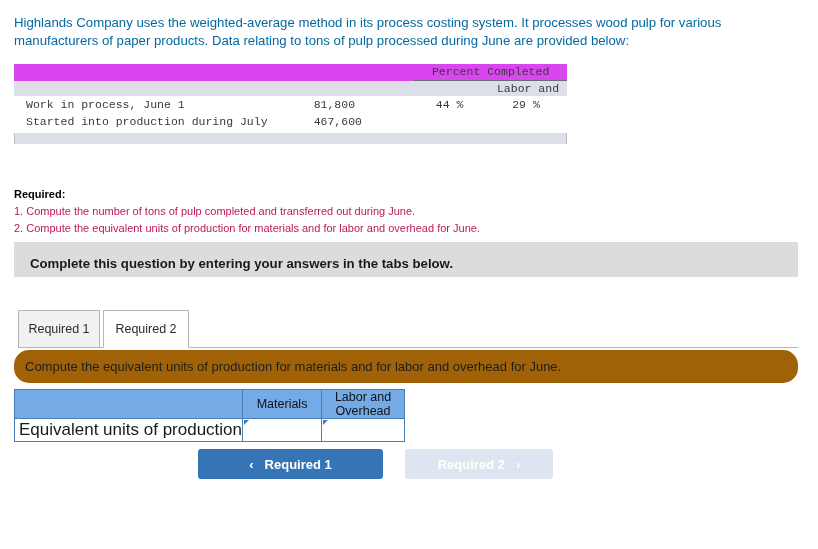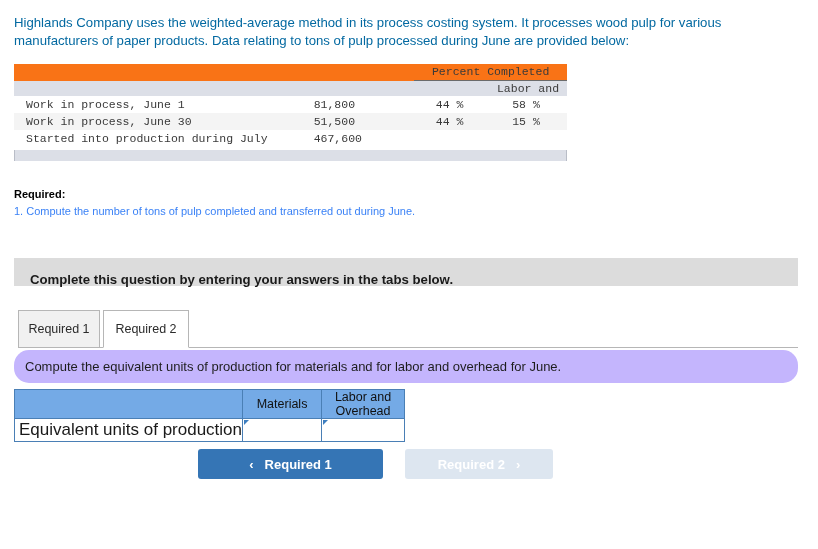--- a/index.html
+++ b/index.html
@@ -41,21 +41,21 @@
     font-family: "Liberation Mono", "DejaVu Sans Mono", monospace;
     font-size: 11.5px;
     color: #3a3a3a;
   }
   table.data-table td, table.data-table th {
     padding: 0;
     font-weight: normal;
     white-space: nowrap;
     line-height: 15px;
   }
-  .dt-head-row td { background: #f97316; height: 11px; }
+  .dt-head-row td { background: #d946ef; height: 11px; }
   .dt-head-row2 td { background: #dcdfe7; height: 15px; }
   .dt-head-row3 td { background: #dcdfe7; height: 16px; }
   .pc-cell {
     text-align: center;
     border-bottom: 1px solid #6b6b6b;
     padding-bottom: 1px !important;
   }
   .col-label { width: 300px; }
   .col-tons  { width: 95px;  text-align: right; padding-right: 6px !important; }
   .col-mat   { width: 75px;  text-align: center; }
@@ -79,29 +79,29 @@
   
   .required-block {
     position: absolute;
     left: 14px;
     top: 186px;
     width: 780px;
     line-height: 17px;
     font-size: 11px;
   }
   .required-title { font-weight: bold; color: #000000; }
-  .required-line { color: #3b82f6; }
+  .required-line { color: #be185d; }
 
   
   .gray-banner {
     position: absolute;
     left: 14px;
-    top: 258px;
+    top: 242px;
     width: 784px;
-    height: 28px;
+    height: 35px;
     background: #dcdcdc;
     box-sizing: border-box;
     padding-left: 7px;
   }
   .gray-banner span {
     position: absolute;
     left: 16px;
     top: 14px;
     font-weight: bold;
     font-size: 13.2px;
@@ -152,21 +152,21 @@
     z-index: 1;
   }
 
   
   .blue-strip {
     position: absolute;
     left: 14px;
     top: 350px;
     width: 784px;
     height: 33px;
-    background: #c4b5fd;
+    background: #a16207;
     box-sizing: border-box;
     border-radius: 15px;
   }
   .blue-strip span {
     position: absolute;
     left: 11px;
     top: 9px;
     font-size: 13px;
     color: #1e1e1e;
   }
@@ -289,42 +289,37 @@
     <tr class="dt-head-row2">
       <td class="col-label"></td>
       <td class="col-tons"></td>
       <td class="col-mat"></td>
       <td class="col-lo" style="text-align:center">Labor and</td>
     </tr>
     <tr class="body-row row-plain">
       <td class="lbl">Work in process, June 1</td>
       <td class="num">81,800</td>
       <td class="pct">44 %</td>
-      <td class="pct">58 %</td>
-    </tr>
-    <tr class="body-row row-alt">
-      <td class="lbl">Work in process, June 30</td>
-      <td class="num">51,500</td>
-      <td class="pct">44 %</td>
-      <td class="pct">15 %</td>
+      <td class="pct">29 %</td>
     </tr>
     <tr class="body-row row-plain">
       <td class="lbl">Started into production during July</td>
       <td class="num">467,600</td>
       <td class="pct"></td>
       <td class="pct"></td>
     </tr>
   </tbody>
     </table>
   <div class="dt-footer"></div>
 </div>
 
 <div class="required-block">
   <div class="required-title">Required:</div>
   <div class="required-line">1. Compute the number of tons of pulp completed and transferred out during June.</div>
+  <div class="required-line">2. Compute the equivalent units of production for materials and for labor and overhead for June.</div>
 </div>
 
 <div class="gray-banner">
   <span>Complete this question by entering your answers in the tabs below.</span>
 </div>
 
 <div class="tabs">
   <div class="tab-underline"></div>
   <div class="tab tab-inactive">
     <span>Required 1</span>

